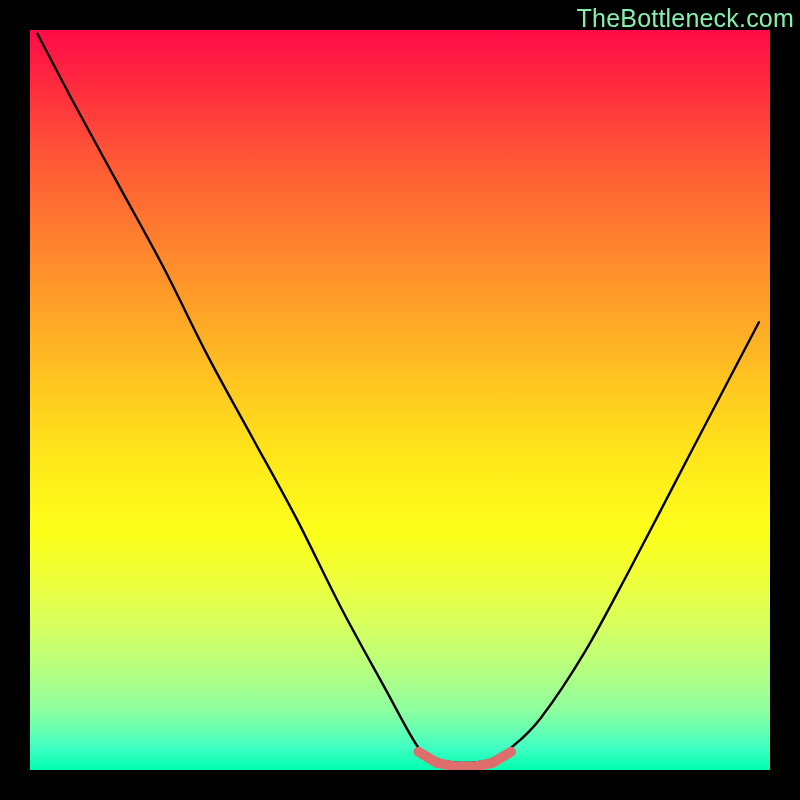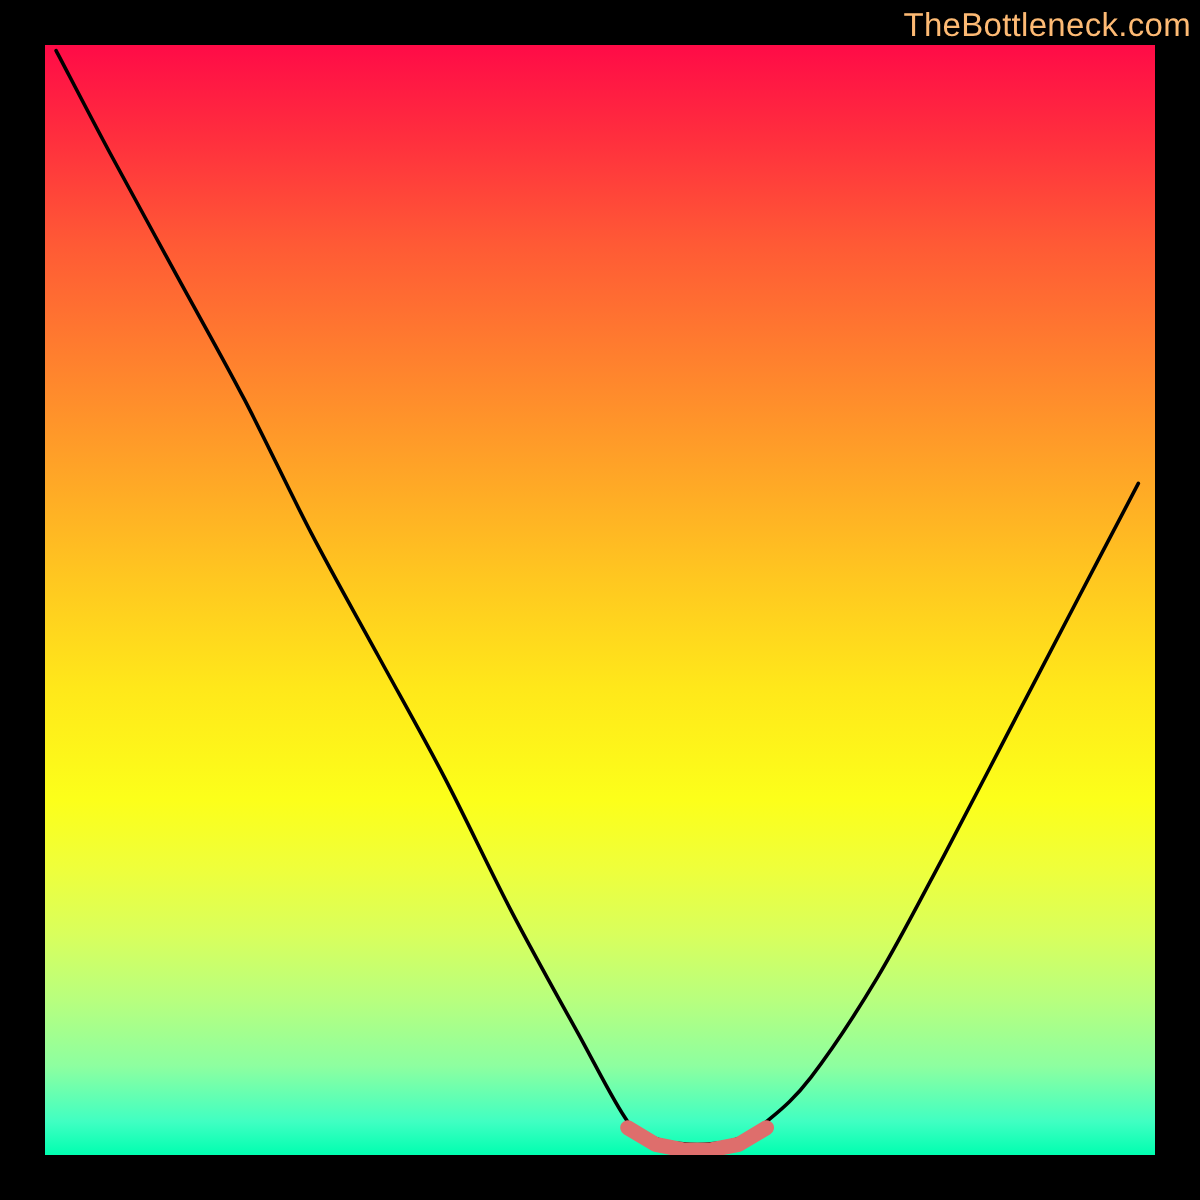--- a/index.html
+++ b/index.html
@@ -45,22 +45,22 @@
   .curve {
     position: absolute;
     inset: 0;
     width: 740px;
     height: 740px;
   }
   .watermark {
     position: absolute;
     top: 4px;
     right: 6px;
-    color: #fdba74;
-    font-size: 22px;
+    color: #86efac;
+    font-size: 25px;
     font-weight: 500;
     letter-spacing: 0.2px;
     user-select: none;
   }
 </style>
 </head>
 <body>
 
 <div class="frame">
 

